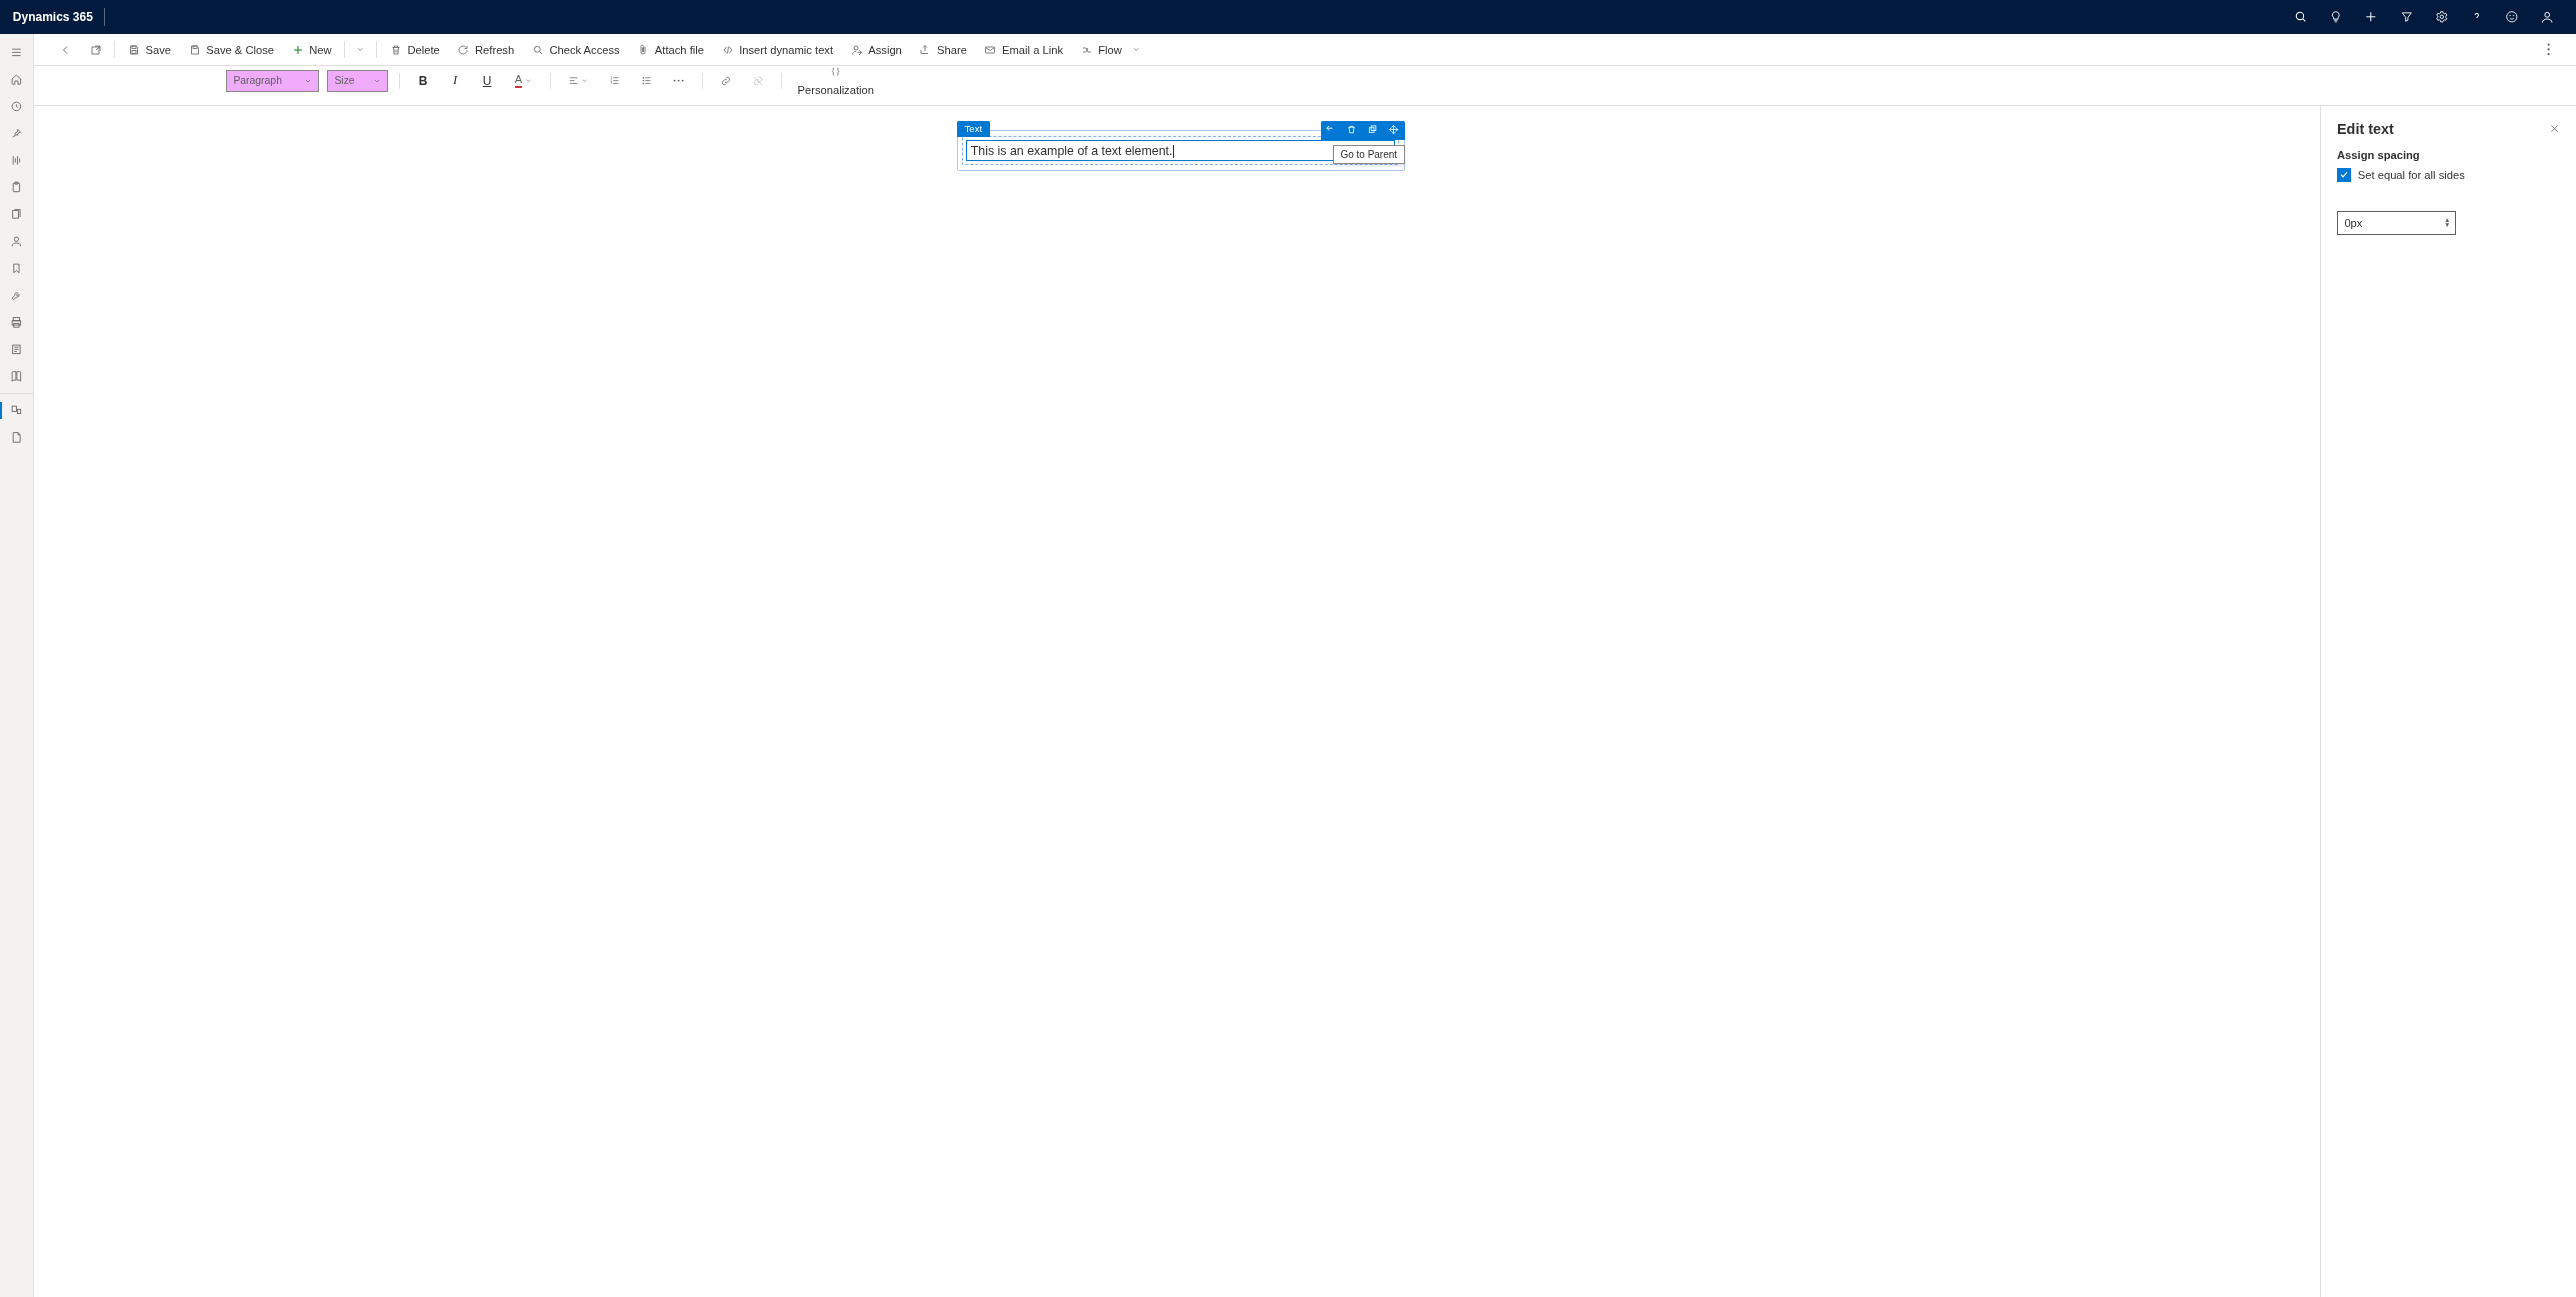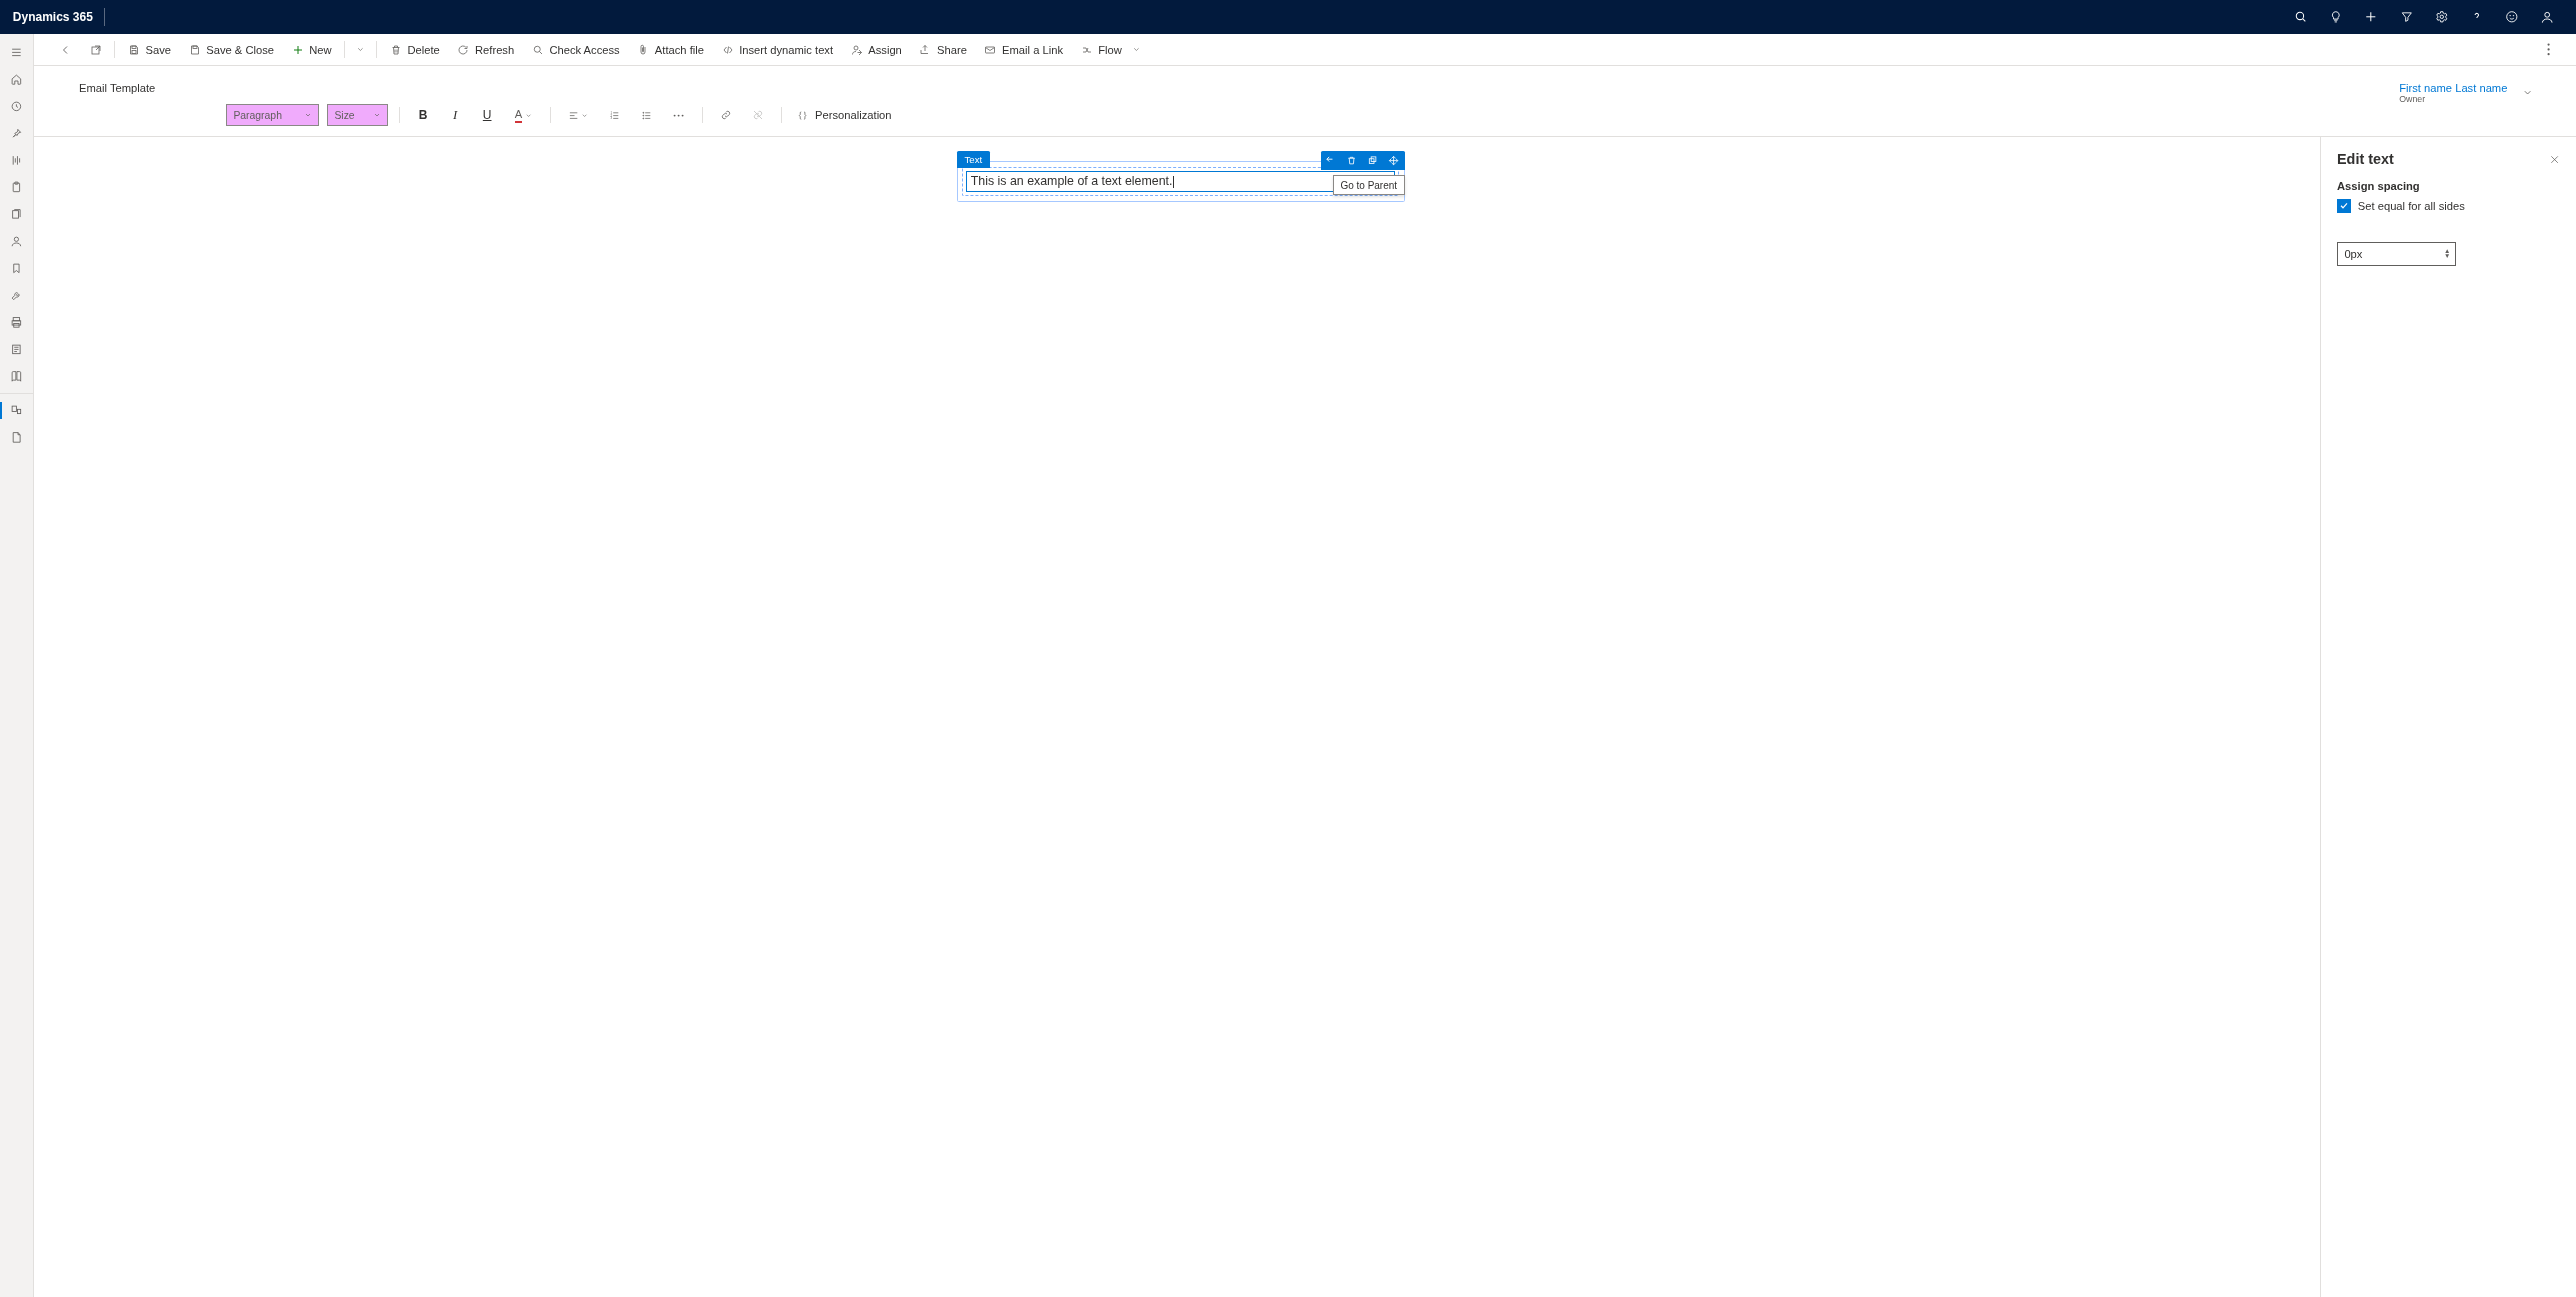--- a/index.html
+++ b/index.html
@@ -103,21 +103,21 @@
     padding:0 6.4px; font-size:10.4px; color:#605e5c; cursor:pointer;
   }
   .rt-select.para { width:93px; }
   .rt-select.size { width:61px; }
   .rt-ibtn { width:24px; height:22.4px; display:flex; align-items:center; justify-content:center; cursor:pointer; color:#605e5c; }
   .rt-ibtn.wide { width:32px; }
   .rt-sep { width:0.8px; height:16px; background:#e1dfdd; margin:0 3.2px; }
   .rt-text-bold { font-weight:700; font-size:12px; color:#323130;}
   .rt-text-italic { font-style:italic; font-family:"Times New Roman",serif; font-size:12.8px; color:#323130;}
   .rt-text-underline { text-decoration:underline; font-size:12px; color:#323130;}
-  .personalization-btn { display:flex; align-items:center; gap:6.4px; font-size:11.2px; color:#323130; cursor:pointer; padding:0 4.8px; }
+  .personalization-btn { display:flex; align-items:center; gap:6.4px; font-size:11.2px; color:#323130; cursor:pointer; padding:0 4.8px;flex-direction:column; }
 
   
   .workarea { flex:1; display:flex; min-height:0; }
   .canvas { flex:1; position:relative; overflow:auto; padding: 24px 0 0 0; margin-left: 7px; }
   .sidepanel { width:256px; border-left:0.8px solid #e1dfdd; padding:14.4px 16px; }
 
   .sidepanel-head { display:flex; justify-content:space-between; align-items:center; margin-bottom:12.8px; }
   .sidepanel-title { font-size:14.4px; font-weight:600; }
   .sidepanel-close { cursor:pointer; color:#605e5c; }
   .sp-label { font-size:11.2px; font-weight:600; margin-bottom:6.4px; }
@@ -437,36 +437,20 @@
       <div class="cmdbar-spacer"></div>
       <div class="cmdbar-more">
           <svg width="3.2" height="12.8" viewBox="0 0 4 16" fill="#605e5c">
             <circle cx="2" cy="2" r="1.4"></circle>
             <circle cx="2" cy="8" r="1.4"></circle>
             <circle cx="2" cy="14" r="1.4"></circle>
           </svg>
         </div>
     </div>
 
-    <div class="rechead">
-      <div class="rechead-left">
-        <div class="entity">Email Template</div>
-      </div>
-      <div class="rechead-right">
-        <div class="owner-block">
-          <div class="owner-name">First name Last name</div>
-          <div class="owner-label">Owner</div>
-        </div>
-        <div class="rechead-chev">
-            <svg width="11.2" height="11.2" viewBox="0 0 24 24" stroke="#605e5c" stroke-width="1.8" fill="none">
-              <path d="M6 9l6 6 6-6"></path>
-            </svg>
-          </div>
-      </div>
-    </div>
 
 
 
     <div class="rttoolbar">
       <div class="rt-select para">
           <span>Paragraph</span>
           <svg width="8" height="8" viewBox="0 0 24 24" stroke="#605e5c" stroke-width="2" fill="none">
             <path d="M6 9l6 6 6-6"></path>
           </svg>
         </div>

